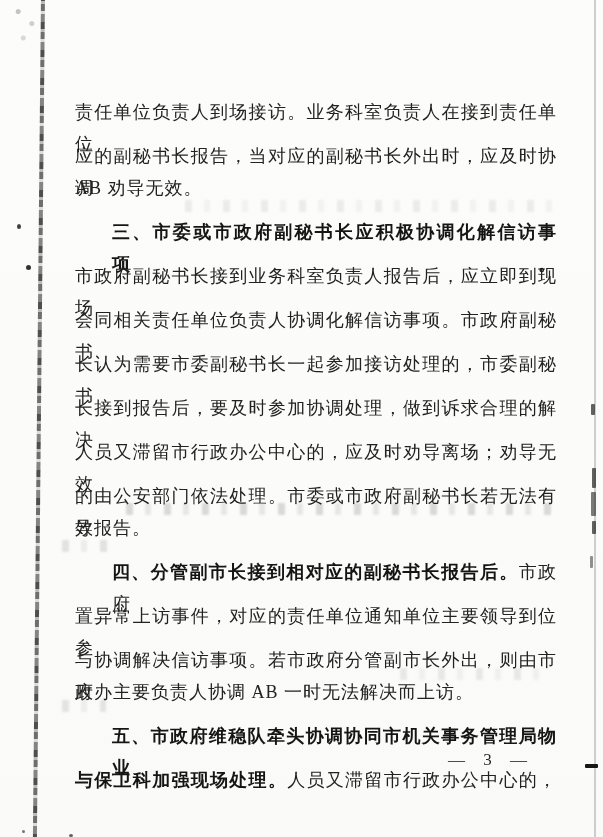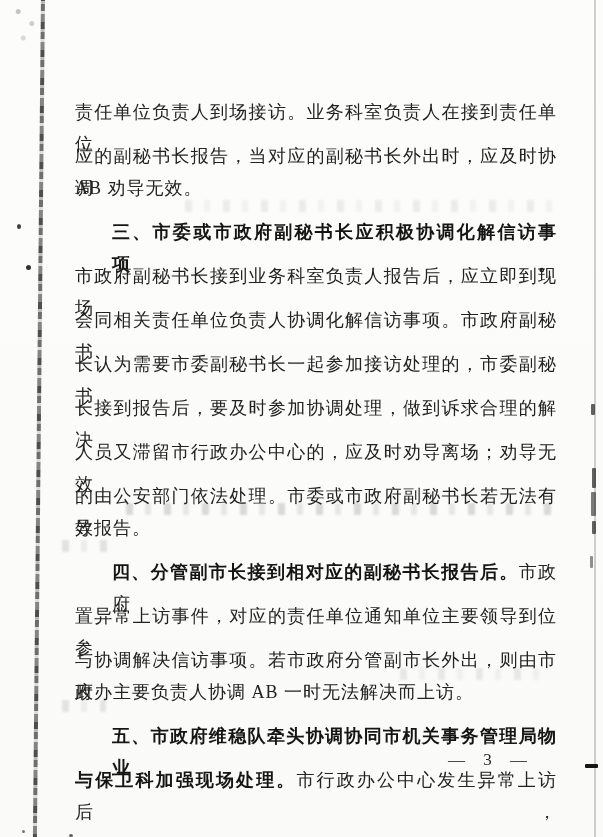--- a/index.html
+++ b/index.html
@@ -152,17 +152,17 @@
       <div class="line fill"><span class="reg">长认为需要市委副秘书长一起参加接访处理的，市委副秘书</span></div>
       <div class="line fill"><span class="reg">长接到报告后，要及时参加协调处理，做到诉求合理的解决</span></div>
       <div class="line fill"><span class="reg">人员又滞留市行政办公中心的，应及时劝导离场；劝导无效</span></div>
       <div class="line fill"><span class="reg">的由公安部门依法处理。市委或市政府副秘书长若无法有效</span></div>
       <div class="line"><span class="reg">导报告。</span></div>
       <div class="line indent fill"><span class="bold">四、分管副市长接到相对应的副秘书长报告后。</span><span class="reg">市政府</span></div>
       <div class="line fill"><span class="reg">置异常上访事件，对应的责任单位通知单位主要领导到位参</span></div>
       <div class="line fill"><span class="reg">与协调解决信访事项。若市政府分管副市长外出，则由市政</span></div>
       <div class="line"><span class="reg">府办主要负责人协调 AB 一时无法解决而上访。</span></div>
       <div class="line indent fill"><span class="bold">五、市政府维稳队牵头协调协同市机关事务管理局物业</span></div>
-      <div class="line fill"><span class="bold">与保卫科加强现场处理。</span><span class="reg">市行政办公中心发生异常上访后，</span></div>
+      <div class="line fill"><span class="bold">与保卫科加强现场处理。</span><span class="reg">人员又滞留市行政办公中心的，</span></div>
     </div>
 
   <div class="pagenum">— 3 —</div>
 </div>
 
 </body></html>

